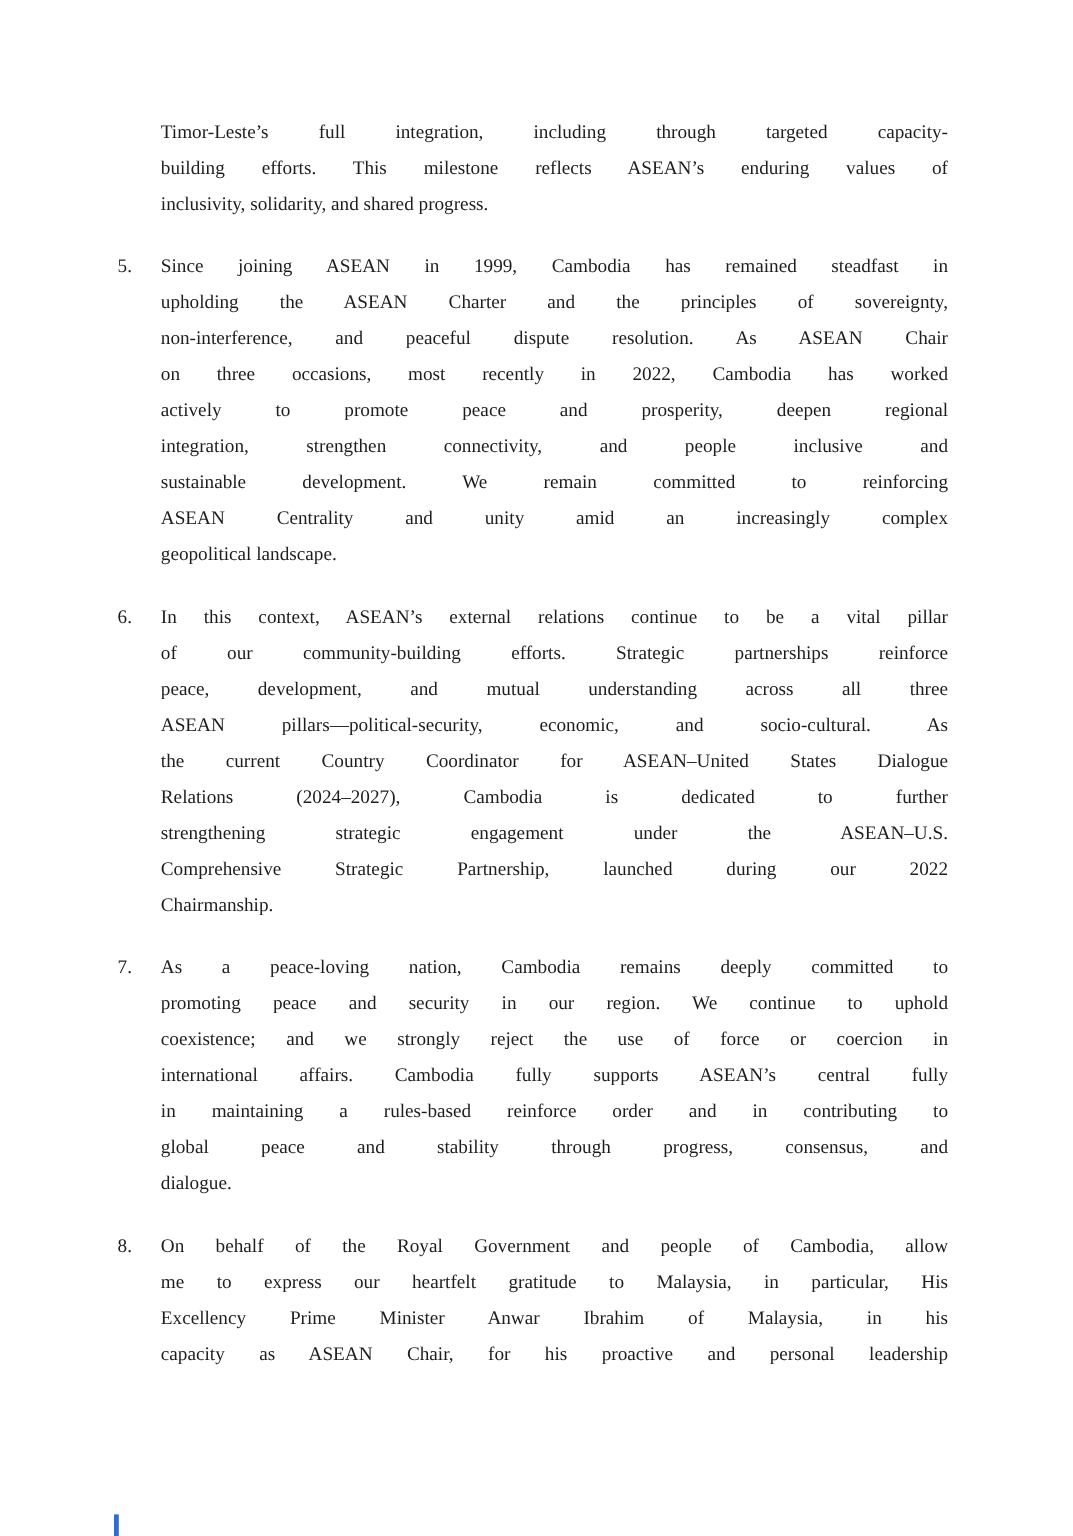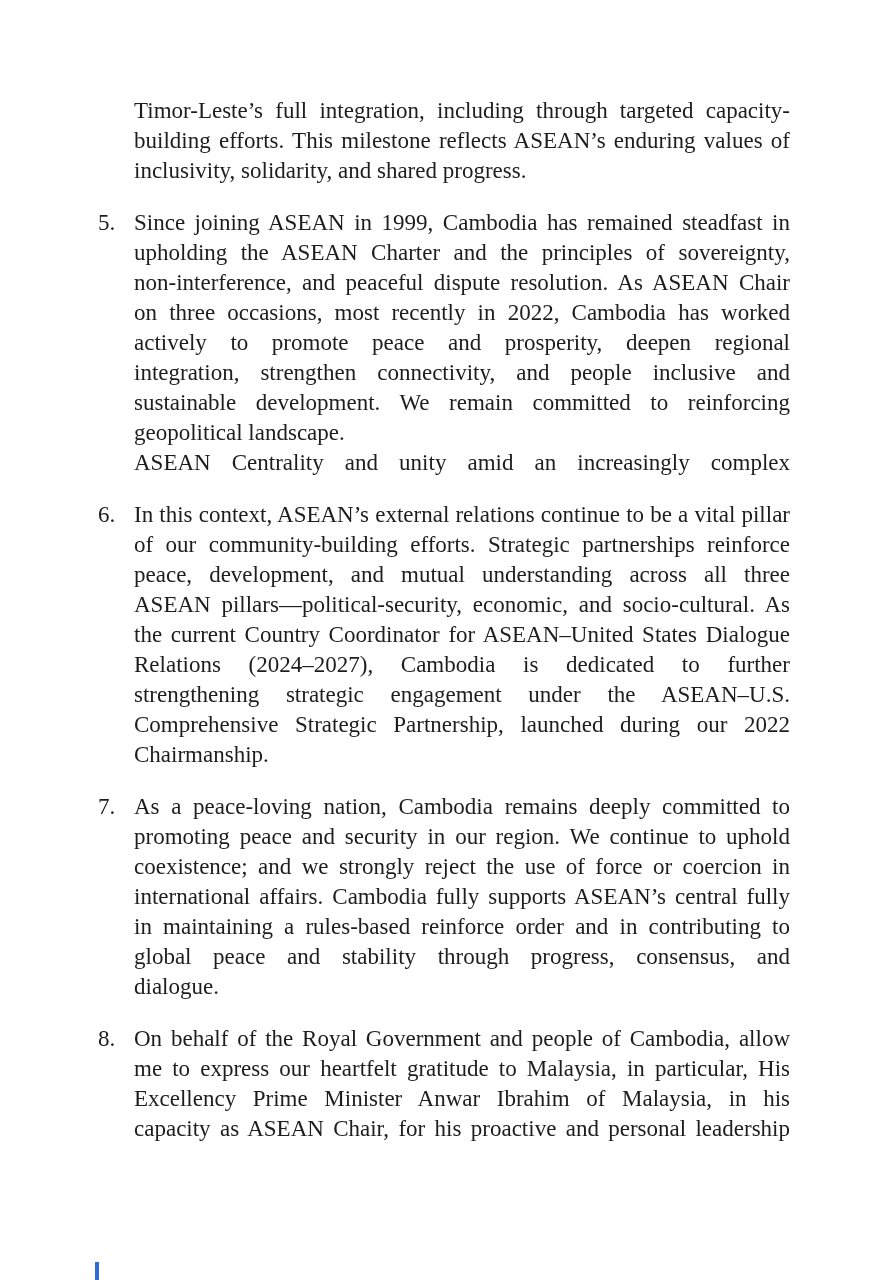--- a/index.html
+++ b/index.html
@@ -14,21 +14,21 @@
     background: #ffffff;
     overflow: hidden;
     font-family: "Liberation Serif", "DejaVu Serif", serif;
   }
   .doc-body {
     position: absolute;
     left: 98px;
     top: 96px;
     width: 692px;
     color: #1d1d1f;
-    font-size: 23px;
+    font-size: 16px;
     line-height: 30px;
   }
   .para {
     position: relative;
     padding-left: 36px;
     margin: 0 0 22px 0;
   }
   .para:last-child { margin-bottom: 0; }
   .pnum {
     position: absolute;
@@ -63,22 +63,22 @@
       </div>
       <div class="para">
         <span class="pnum">5.</span>
         <div class="line just">Since joining ASEAN in 1999, Cambodia has remained steadfast in</div>
         <div class="line just">upholding the ASEAN Charter and the principles of sovereignty,</div>
         <div class="line just">non-interference, and peaceful dispute resolution. As ASEAN Chair</div>
         <div class="line just">on three occasions, most recently in 2022, Cambodia has worked</div>
         <div class="line just">actively to promote peace and prosperity, deepen regional</div>
         <div class="line just">integration, strengthen connectivity, and people inclusive and</div>
         <div class="line just">sustainable development. We remain committed to reinforcing</div>
+        <div class="line just">ASEAN Centrality and unity amid an increasingly complex</div>
         <div class="line">geopolitical landscape.</div>
-        <div class="line just">ASEAN Centrality and unity amid an increasingly complex</div>
       </div>
       <div class="para">
         <span class="pnum">6.</span>
         <div class="line just">In this context, ASEAN’s external relations continue to be a vital pillar</div>
         <div class="line just">of our community-building efforts. Strategic partnerships reinforce</div>
         <div class="line just">peace, development, and mutual understanding across all three</div>
         <div class="line just">ASEAN pillars—political-security, economic, and socio-cultural. As</div>
         <div class="line just">the current Country Coordinator for ASEAN–United States Dialogue</div>
         <div class="line just">Relations (2024–2027), Cambodia is dedicated to further</div>
         <div class="line just">strengthening strategic engagement under the ASEAN–U.S.</div>

